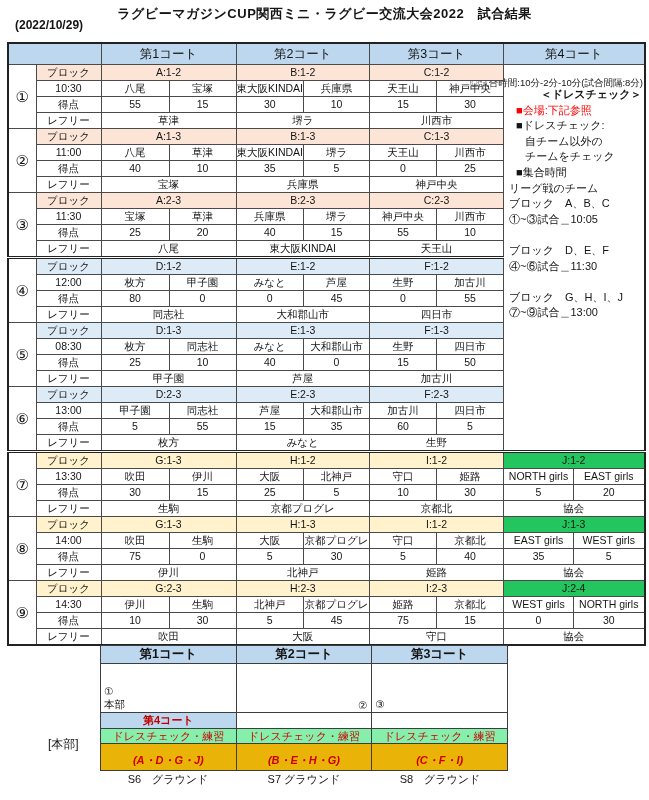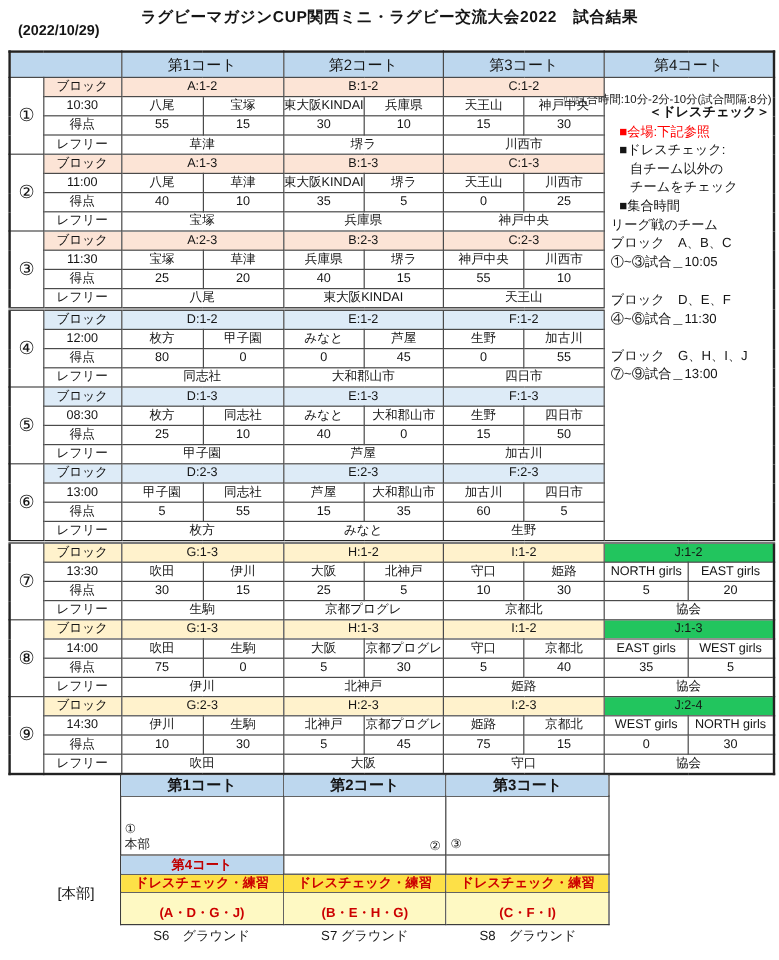--- a/index.html
+++ b/index.html
@@ -34,22 +34,22 @@
   .ni2  { padding-left:16px; }
 
   .map { position:absolute; left:100px; top:645px; width:410px; }
   .entrance { font-size:11px; margin:0 0 1px 2px; }
   table.maptbl { border-collapse:collapse; width:408px; table-layout:fixed; border:1px solid #222; }
   .maptbl td { border:1px solid #3d3d3d; padding:0; text-align:center; font-size:11px; position:relative; }
   .map-header td { background:#BDD7EE; font-weight:bold; font-size:12.5px; height:17px; }
   .map-body td { height:49px; }
   .map-c4 td { height:16px; }
   .c4label { background:#BDD7EE; color:#C00000; font-weight:bold; font-size:12.5px; }
-  .map-dress td { background:#fde047; color:#CC0000; font-weight:bold; font-size:11px; height:14px; line-height:14px; }
-  .map-sets td { background:#fef9c3; color:#CC0000; font-weight:bold; height:27px; vertical-align:bottom; padding-bottom:2px; }
+  .map-dress td { background:#86efac; color:#CC0000; font-weight:normal; font-size:11px; height:14px; line-height:14px; }
+  .map-sets td { background:#eab308; color:#CC0000; font-weight:bold; height:27px; vertical-align:bottom; padding-bottom:2px;font-style:italic; }
   .grounds { display:flex; width:408px; }
   .grounds div { flex:1; text-align:center; font-size:11px; padding-top:1px; }
   .honbu { position:absolute; left:48px; top:736px; font-size:12px; font-weight:normal; }
   .pos-bl { position:absolute; left:3px; bottom:1px; text-align:left; line-height:13px; font-size:10.5px; }
   .pos-br { position:absolute; right:4px; bottom:1px; font-size:10.5px; }
 </style>
 </head>
 <body>
 
 <div class="title">ラグビーマガジンCUP関西ミニ・ラグビー交流大会2022　試合結果</div>

